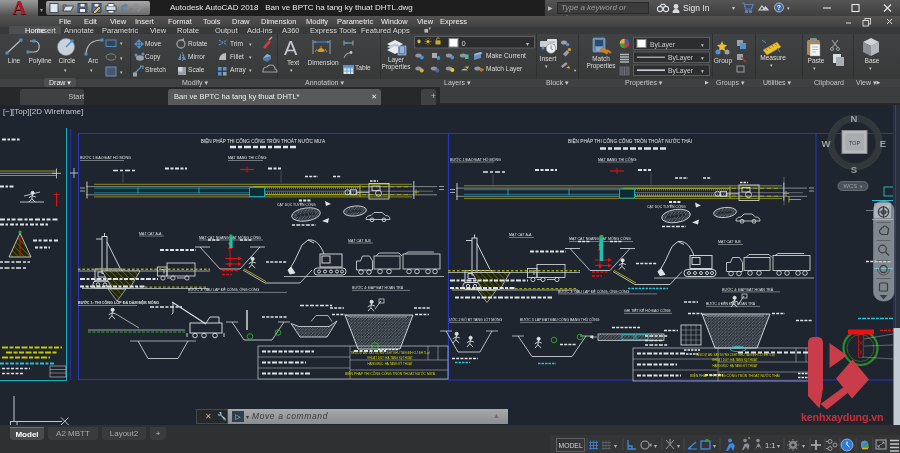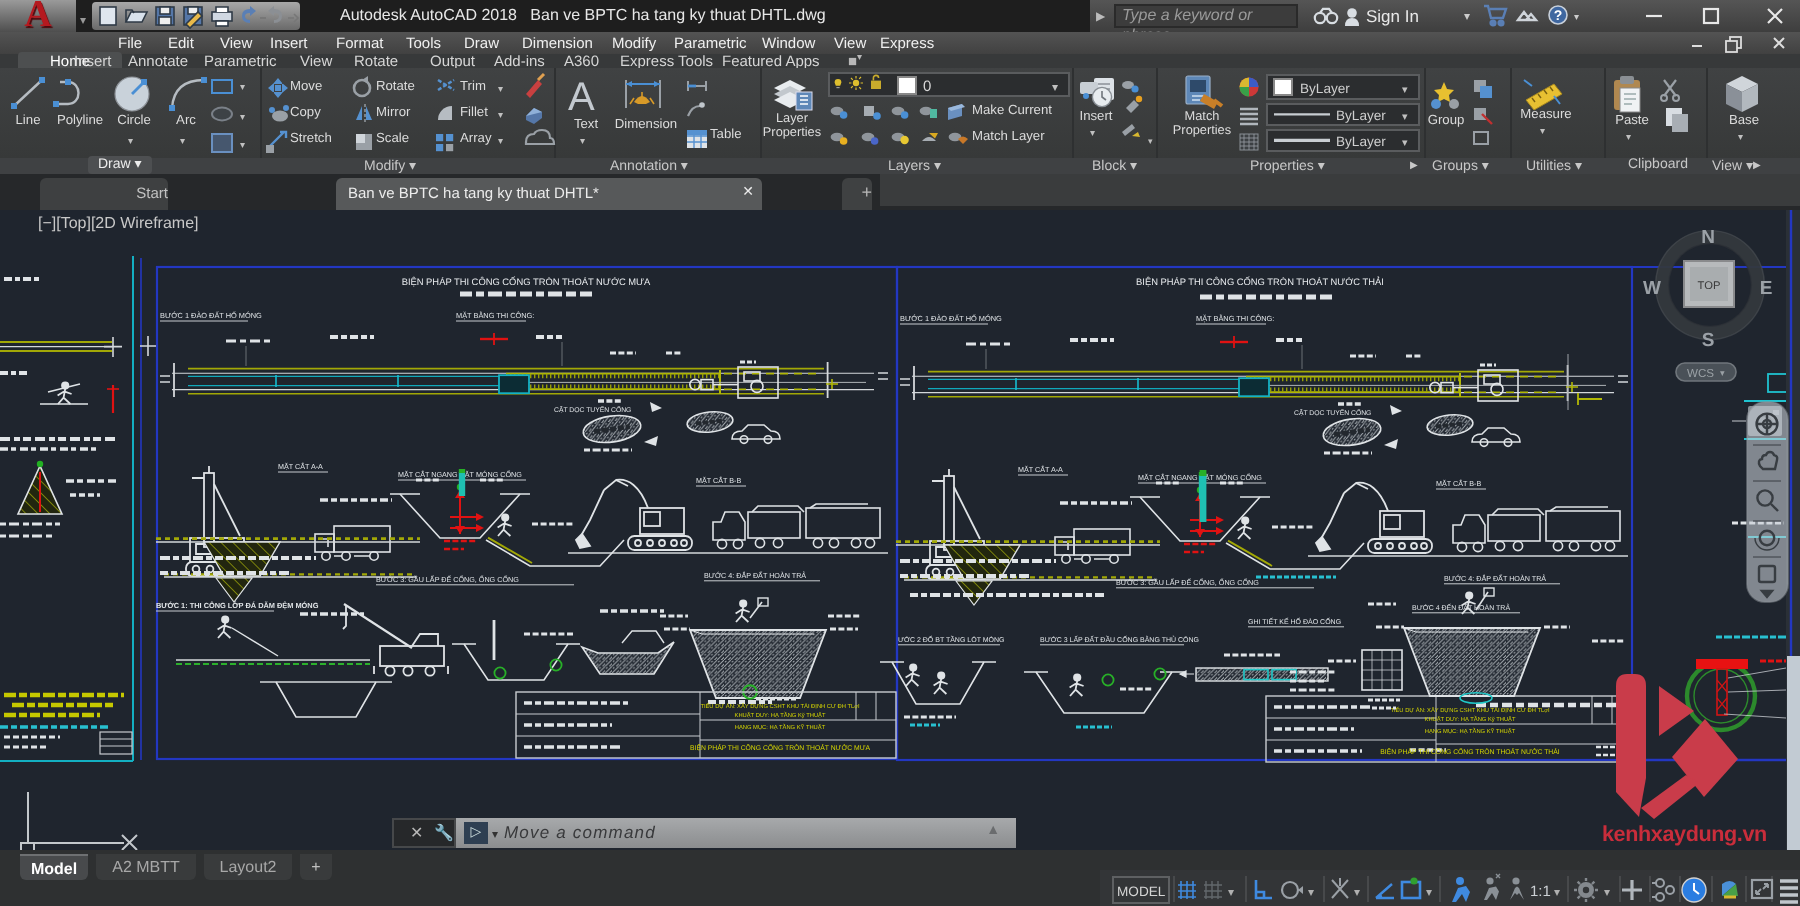--- a/index.html
+++ b/index.html
@@ -25,21 +25,21 @@
 #ribboncap span{position:absolute;top:0}
 .psep{position:absolute;top:34px;width:1px;height:53px;background:#2e3031}
 .rlbl{position:absolute;color:#dcdcdc;font-size:6.6px;text-align:center}
 .rlbl2{position:absolute;color:#dcdcdc;font-size:6.4px;text-align:center;line-height:6.8px}
 .dd{position:absolute;color:#c0c0c0;font-size:5px}
 
 #filetabs{position:absolute;left:0;top:87px;width:900px;height:18px;background:#26282a}
 .ftab{position:absolute;top:2px;height:16px;border-radius:3px 3px 0 0;font-size:7.5px;text-align:right}
 
 #canvas{position:absolute;left:0;top:105px;width:900px;height:320px;background:#1f252e}
-#vplabel{position:absolute;left:19px;top:107px;color:#c8c8c8;font-size:8px}
+#vplabel{position:absolute;left:3px;top:107px;color:#c8c8c8;font-size:8px}
 
 #cmdbar{position:absolute;left:196px;top:409px;width:312px;height:15px}
 #cmdleft{position:absolute;left:0;top:0;width:32px;height:15px;background:#26282a;border:1px solid #46484a;color:#b8b8b8}
 #cmdinput{position:absolute;left:32px;top:0;width:280px;height:15px;background:linear-gradient(#a7a9ab,#8b8d8f);color:#2c2c2c}
 
 #bottombar{position:absolute;left:0;top:425px;width:900px;height:28px;background:#2e3031}
 .mtab{position:absolute;top:2px;height:13px;font-size:8px;text-align:center;border-radius:0 0 3px 3px}
 </style></head>
 <body>
 <div id="app">

